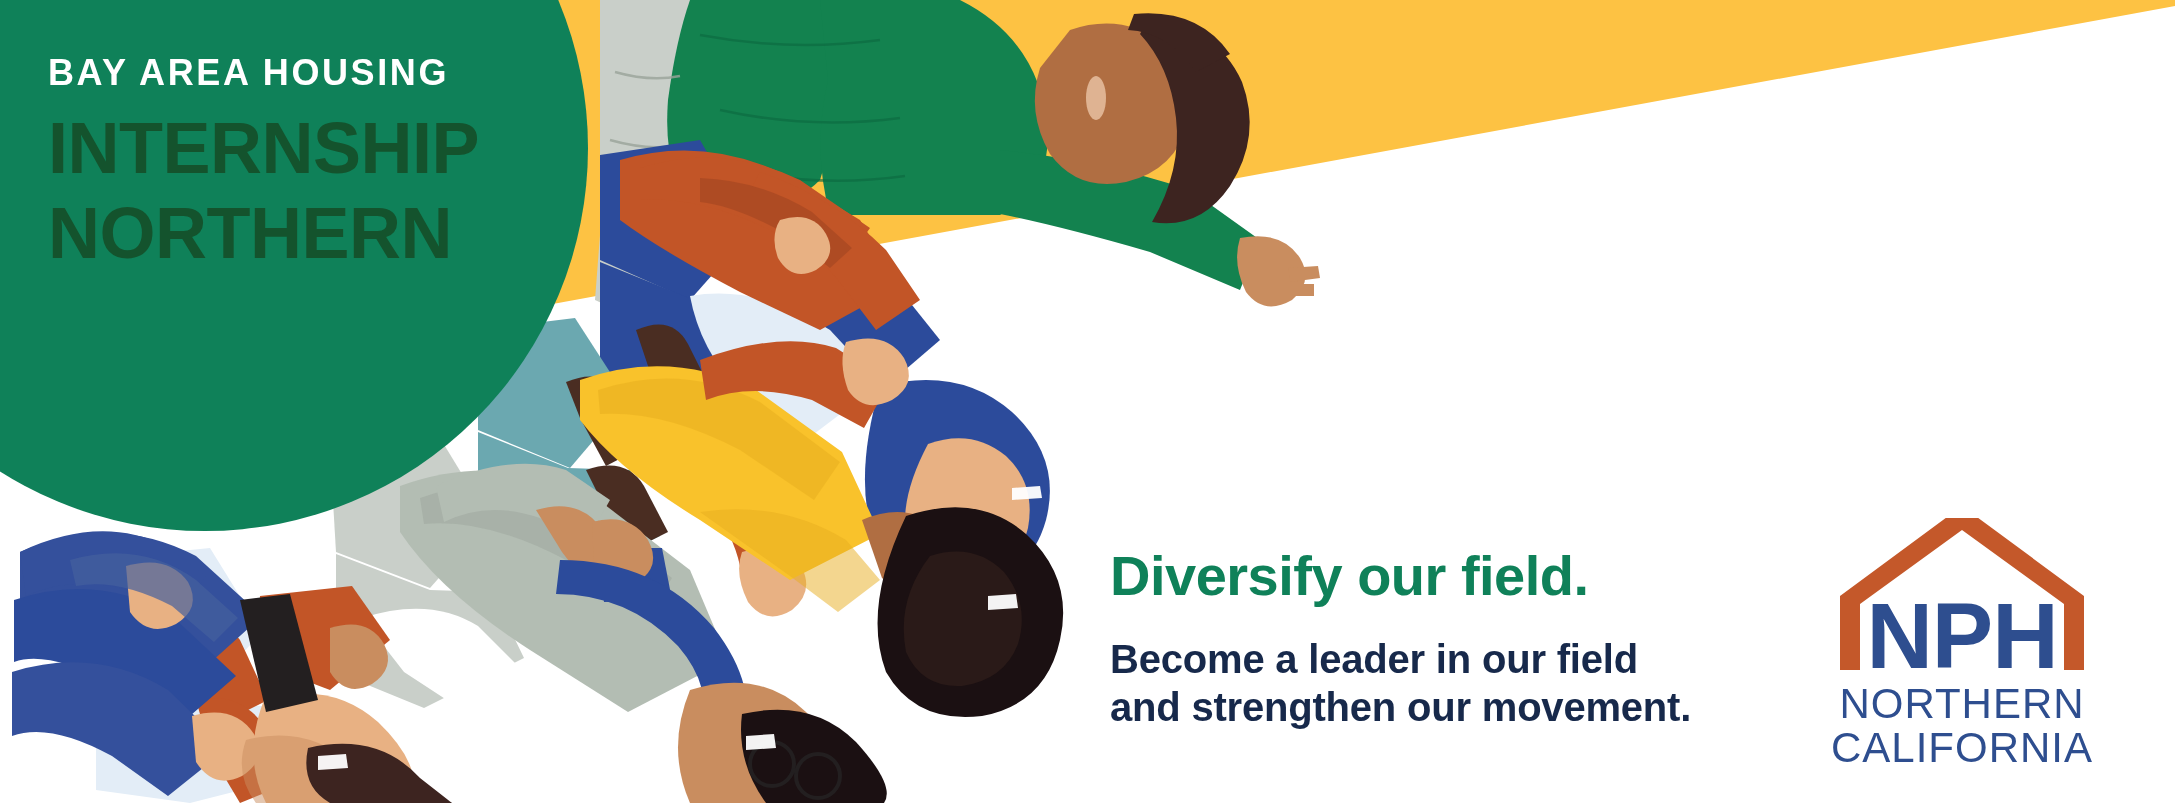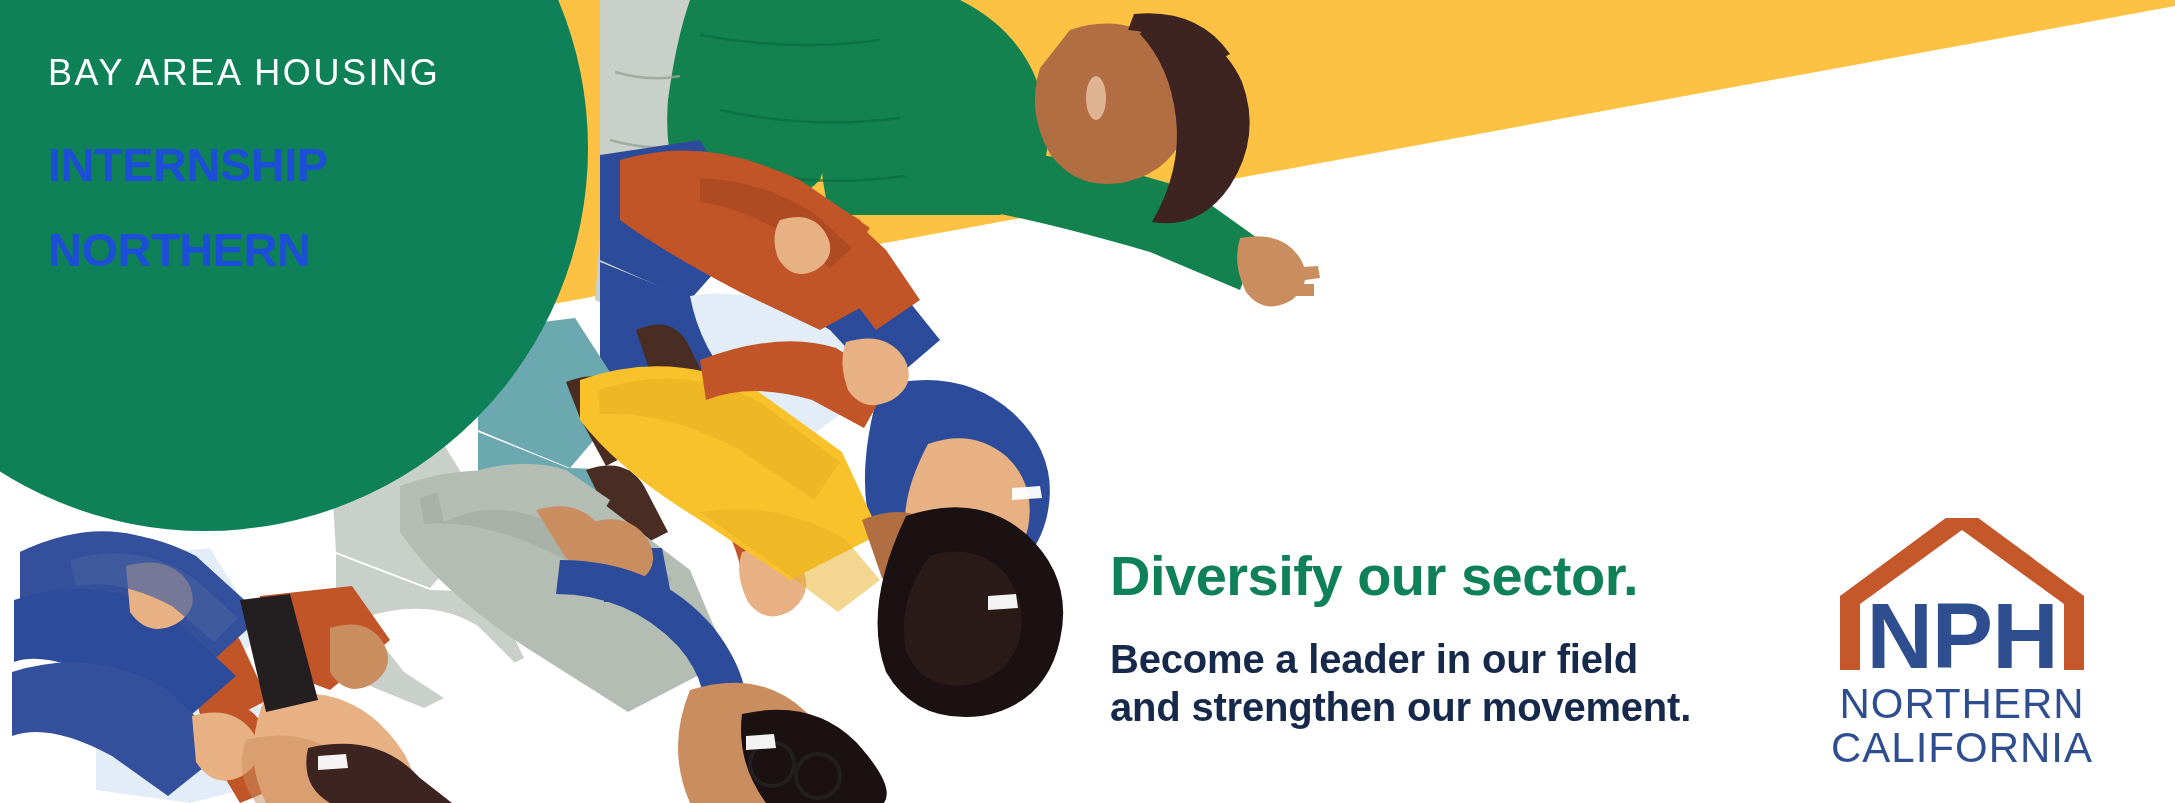--- a/index.html
+++ b/index.html
@@ -26,28 +26,28 @@
     position:absolute; left:48px; top:52px;
     width:520px;
     z-index:40;
     pointer-events:none;
   }
   #kicker{
     color:#ffffff;
     font-size:36px;
     line-height:42px;
     letter-spacing:2.6px;
-    font-weight:400;
+    font-weight:700;
     white-space:nowrap;
   }
   #headline{
-    margin-top:28px;
-    color:#1d4ed8;
+    margin-top:12px;
+    color:#14532d;
     font-weight:bold;
-    font-size:47px;
+    font-size:72px;
     line-height:85px;
     letter-spacing:-0.5px;
   }
   #headline div{ white-space:nowrap; }
 
   
   #tagline{
     position:absolute;
     left:1110px; top:545px;
     z-index:40;
@@ -257,21 +257,21 @@
 
   <div id="badge-text">
     <div id="kicker">BAY AREA HOUSING</div>
     <div id="headline">
       <div>INTERNSHIP</div>
       <div>NORTHERN</div>
     </div>
   </div>
 
   <div id="tagline">
-    <div id="tagline-primary">Diversify our sector.</div>
+    <div id="tagline-primary">Diversify our field.</div>
     <div id="tagline-secondary">
       <div>Become a leader in our field</div>
       <div>and strengthen our movement.</div>
     </div>
   </div>
 
   <div id="logo">
     <svg width="260" height="255" viewBox="0 0 260 255" xmlns="http://www.w3.org/2000/svg">
 
       <g>

